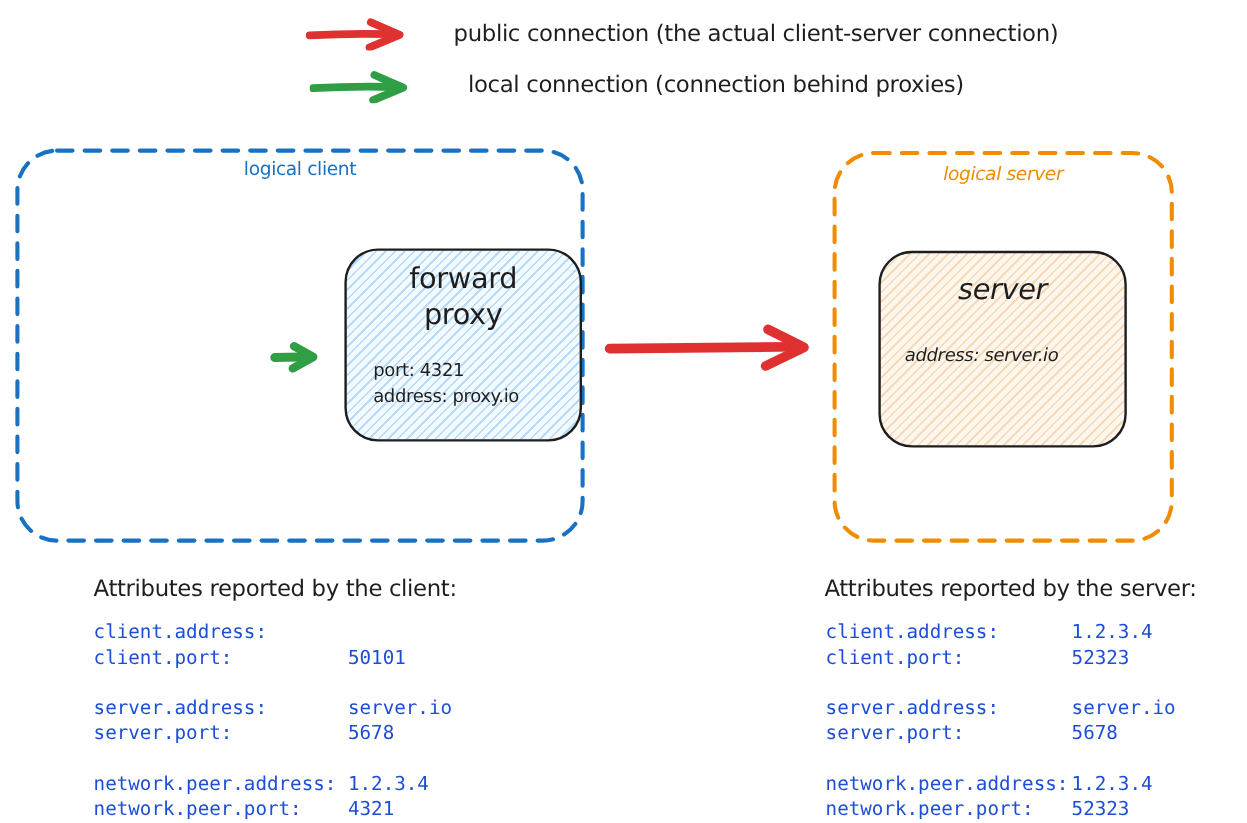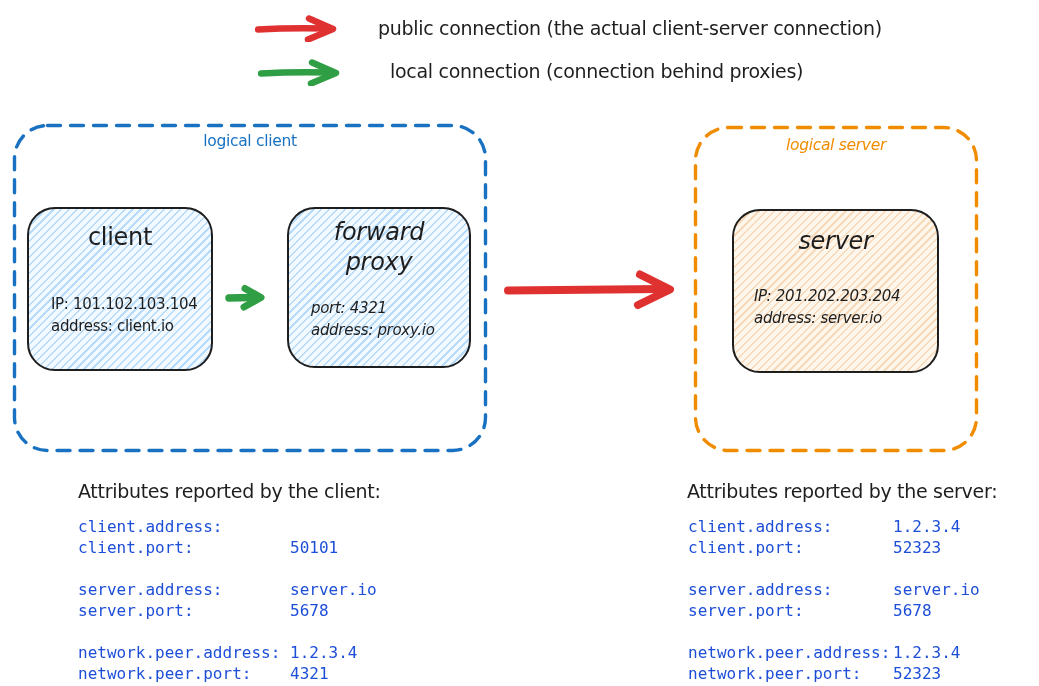--- a/index.html
+++ b/index.html
@@ -68,34 +68,27 @@
   </svg>
   <div class="abs hand legend-label" style="left:390px;top:58px;">local connection (connection behind proxies)</div>
 
   <div class="group" style="left:12px;top:123px;width:476px;height:330px;">
     <svg class="dash-rect" width="476" height="330" viewBox="0 0 476 330">
       <rect x="2.5" y="2.5" width="471" height="325" rx="33" fill="none" stroke="#1971c2" stroke-width="3.4" stroke-dasharray="13 10" stroke-linecap="round"></rect>
     </svg>
     <div class="group-label blue hand" style="top:8px;">logical client</div>
   </div>
 
-  <div class="node fill-blue" style="left:27px;top:207px;width:186px;height:164px;">
-    <div class="node-title hand" style="padding-top:13px;">client</div>
-    <div class="node-lines" style="top:84px;">
-      <div class="node-line hand">IP: 101.102.103.104</div>
-      <div class="node-line hand">address: client.io</div>
-    </div>
-  </div>
 
   <svg class="arrow" style="left:225px;top:284px;" width="46" height="27" viewBox="0 0 46 27">
     <path class="stroke-green" stroke-width="7.5" d="M4 14 L26 13.5"></path>
     <path class="stroke-green" stroke-width="7" d="M20 4.5 L36 13.5 L19 23"></path>
   </svg>
 
-  <div class="node fill-blue" style="left:287px;top:207px;width:184px;height:161px;font-style:italic;">
+  <div class="node fill-blue" style="left:287px;top:207px;width:198px;height:161px;">
     <div class="node-title hand" style="padding-top:8px;">forward proxy</div>
     <div class="node-lines" style="top:88px;">
       <div class="node-line hand">port: 4321</div>
       <div class="node-line hand">address: proxy.io</div>
     </div>
   </div>
 
   <svg class="arrow" style="left:503px;top:269px;" width="182" height="42" viewBox="0 0 182 42">
     <path class="stroke-red" stroke-width="8" d="M5 21.5 L158 20"></path>
     <path class="stroke-red" stroke-width="8" d="M137 5.5 L167 20.5 L135 36"></path>
@@ -104,21 +97,20 @@
   <div class="group" style="left:693px;top:125px;width:286px;height:328px;">
     <svg class="dash-rect" width="286" height="328" viewBox="0 0 286 328">
       <rect x="2.5" y="2.5" width="281" height="323" rx="33" fill="none" stroke="#f08c00" stroke-width="3.4" stroke-dasharray="13 10" stroke-linecap="round"></rect>
     </svg>
     <div class="group-label orange hand" style="top:10px;font-style:italic;">logical server</div>
   </div>
 
   <div class="node fill-orange" style="left:732px;top:209px;width:207px;height:164px;">
     <div class="node-title hand" style="padding-top:15px;">server</div>
     <div class="node-lines" style="top:74px;left:20px;">
-      <div class="node-line hand">IP: 201.202.203.204</div>
       <div class="node-line hand">address: server.io</div>
     </div>
   </div>
 
   <div class="abs hand attr-heading" style="left:78px;top:479px;">Attributes reported by the client:</div>
   <div class="attr-block" style="left:78px;top:516px;">
     <div class="attr-group">
       <div class="attr-row mono">
         <span class="attr-label-l">client.address:</span>
       </div>

